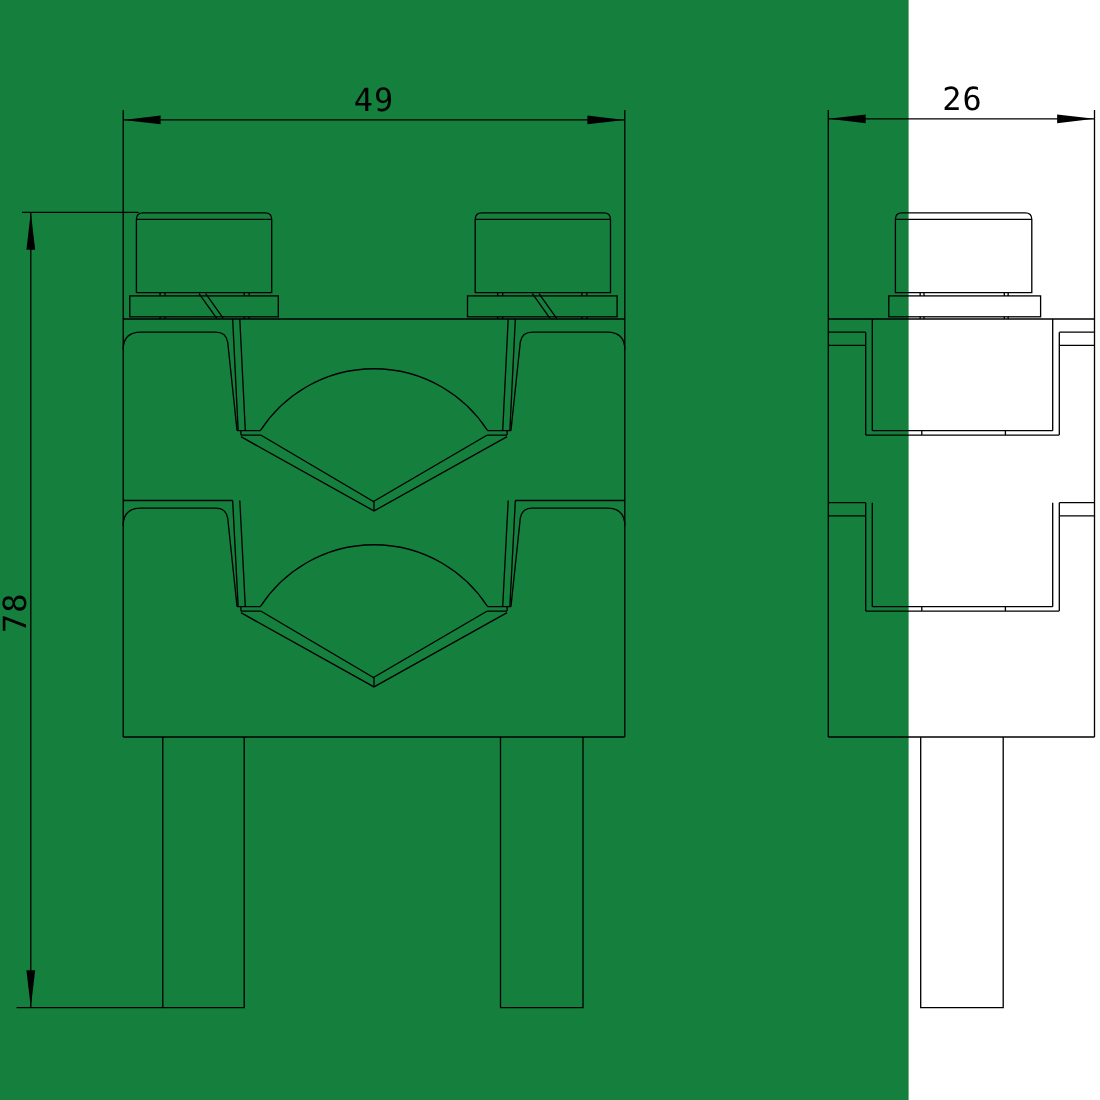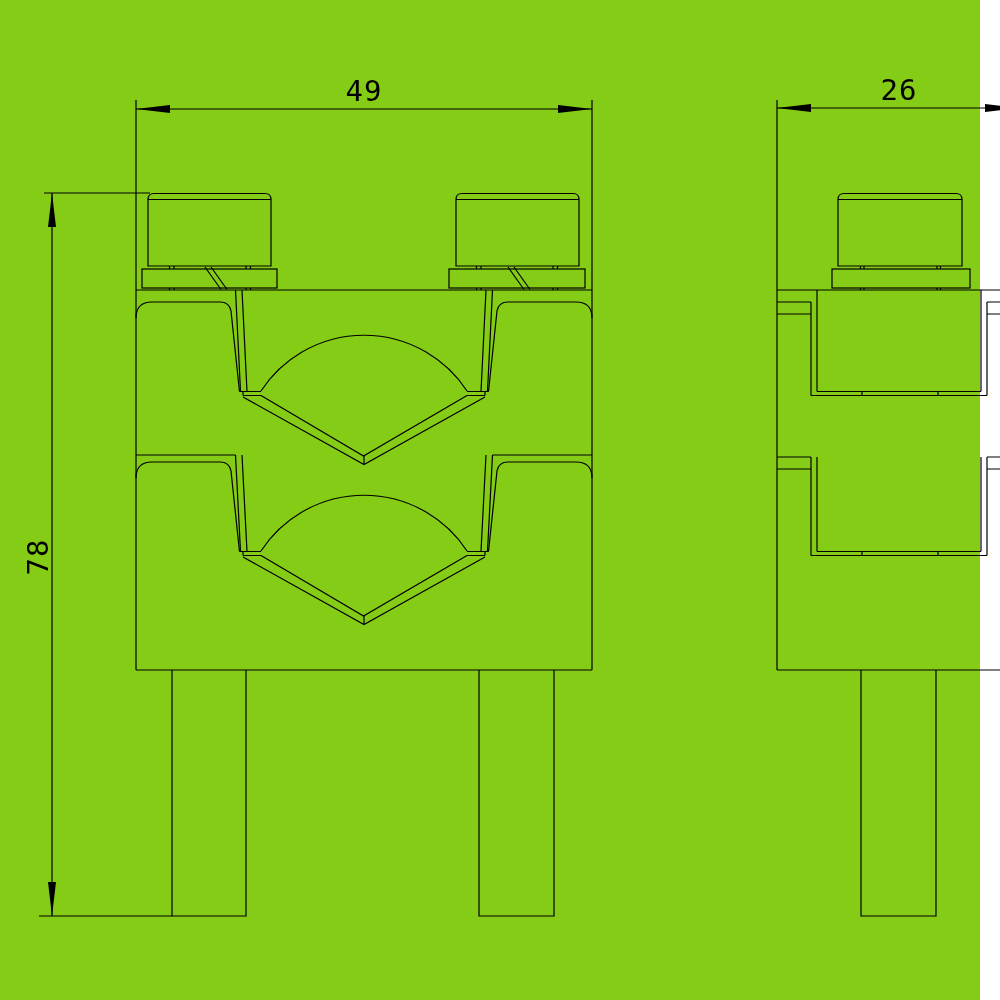--- a/index.html
+++ b/index.html
@@ -4,25 +4,24 @@
 <style>
   html, body {
     margin: 0;
     padding: 0;
     background: #ffffff;
     width: 1000px;
     height: 1000px;
     overflow: hidden;
   }
   .canvas-wrap {
-    width: 956px;
+    width: 826px;
     height: 1000px;
     position: relative;
-    background: #84cc16;
-    padding-left: 24px;
+    background: #15803d;
   }
   svg { display: block; }
   .ln {
     fill: none;
     stroke: #000000;
     stroke-width: 1.2;
     stroke-linecap: butt;
     stroke-linejoin: miter;
   }
   .arrow { fill: #000000; stroke: none; }

